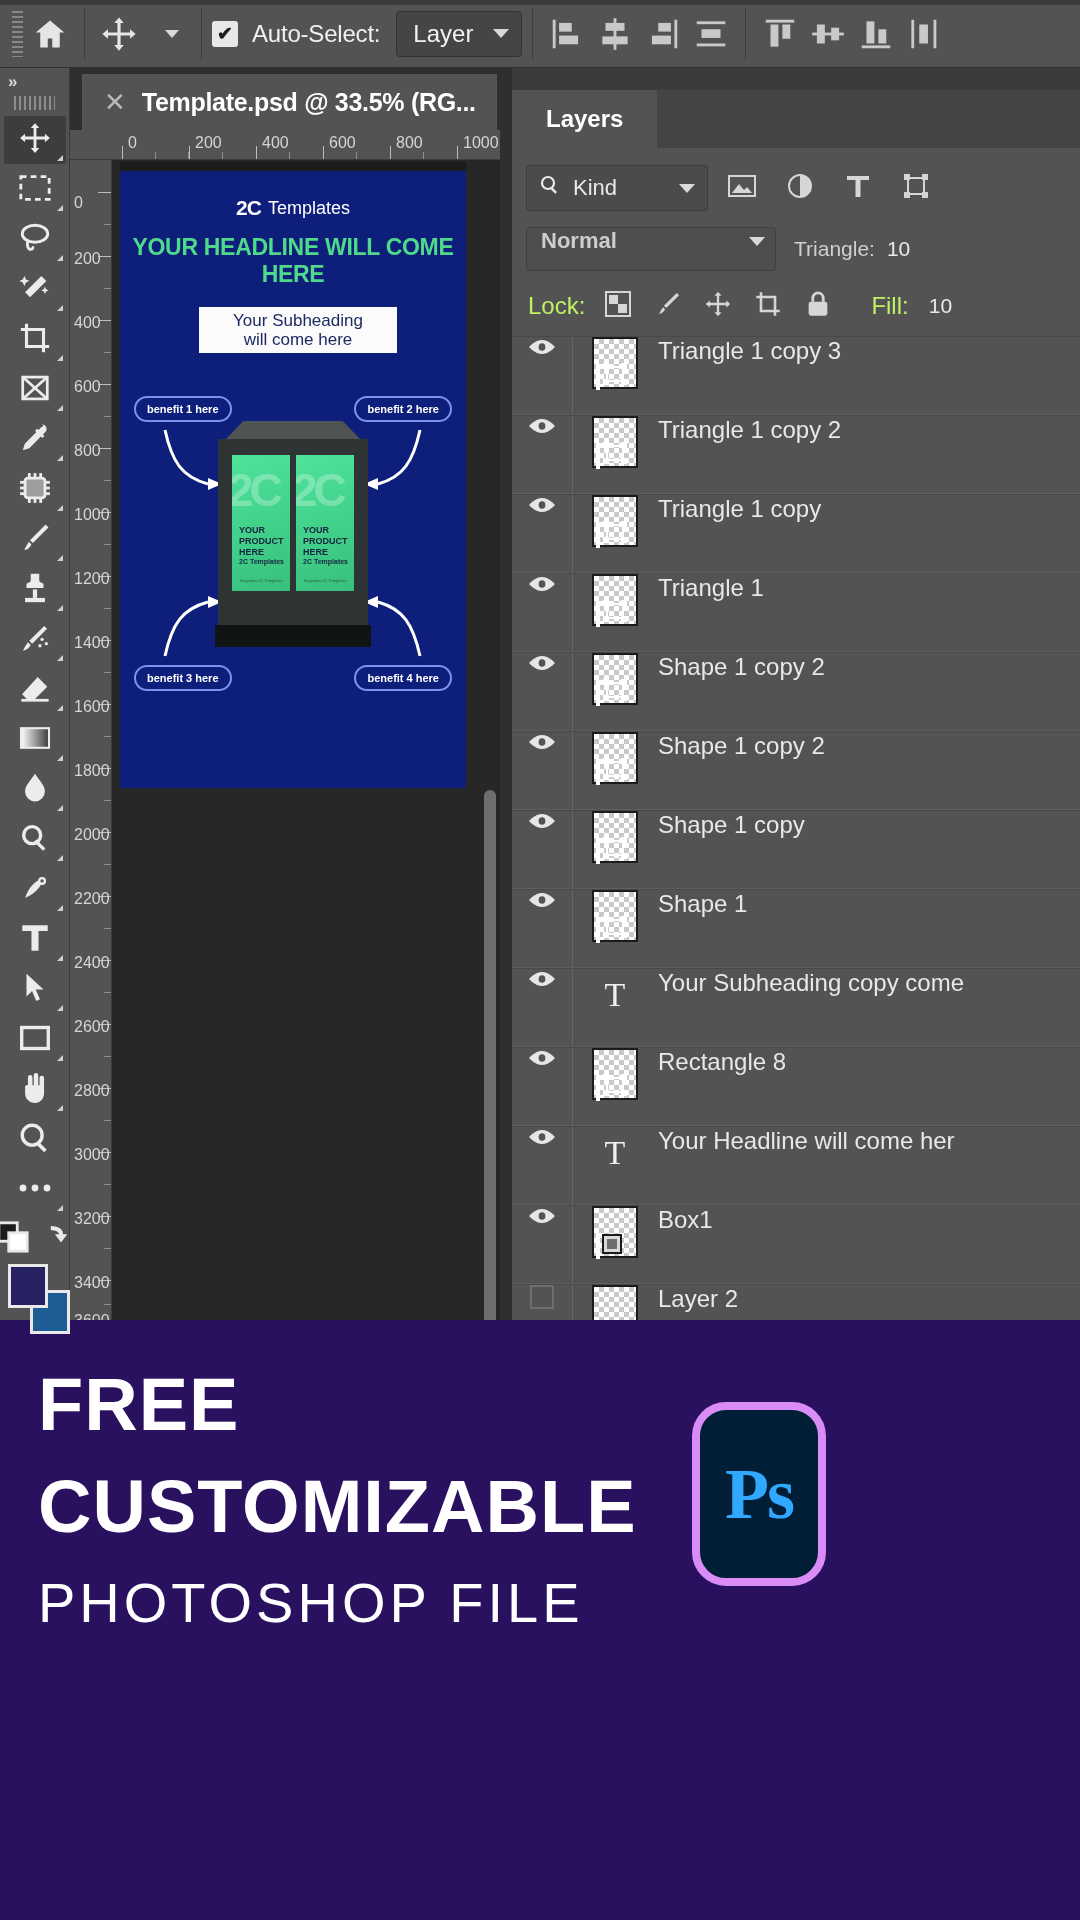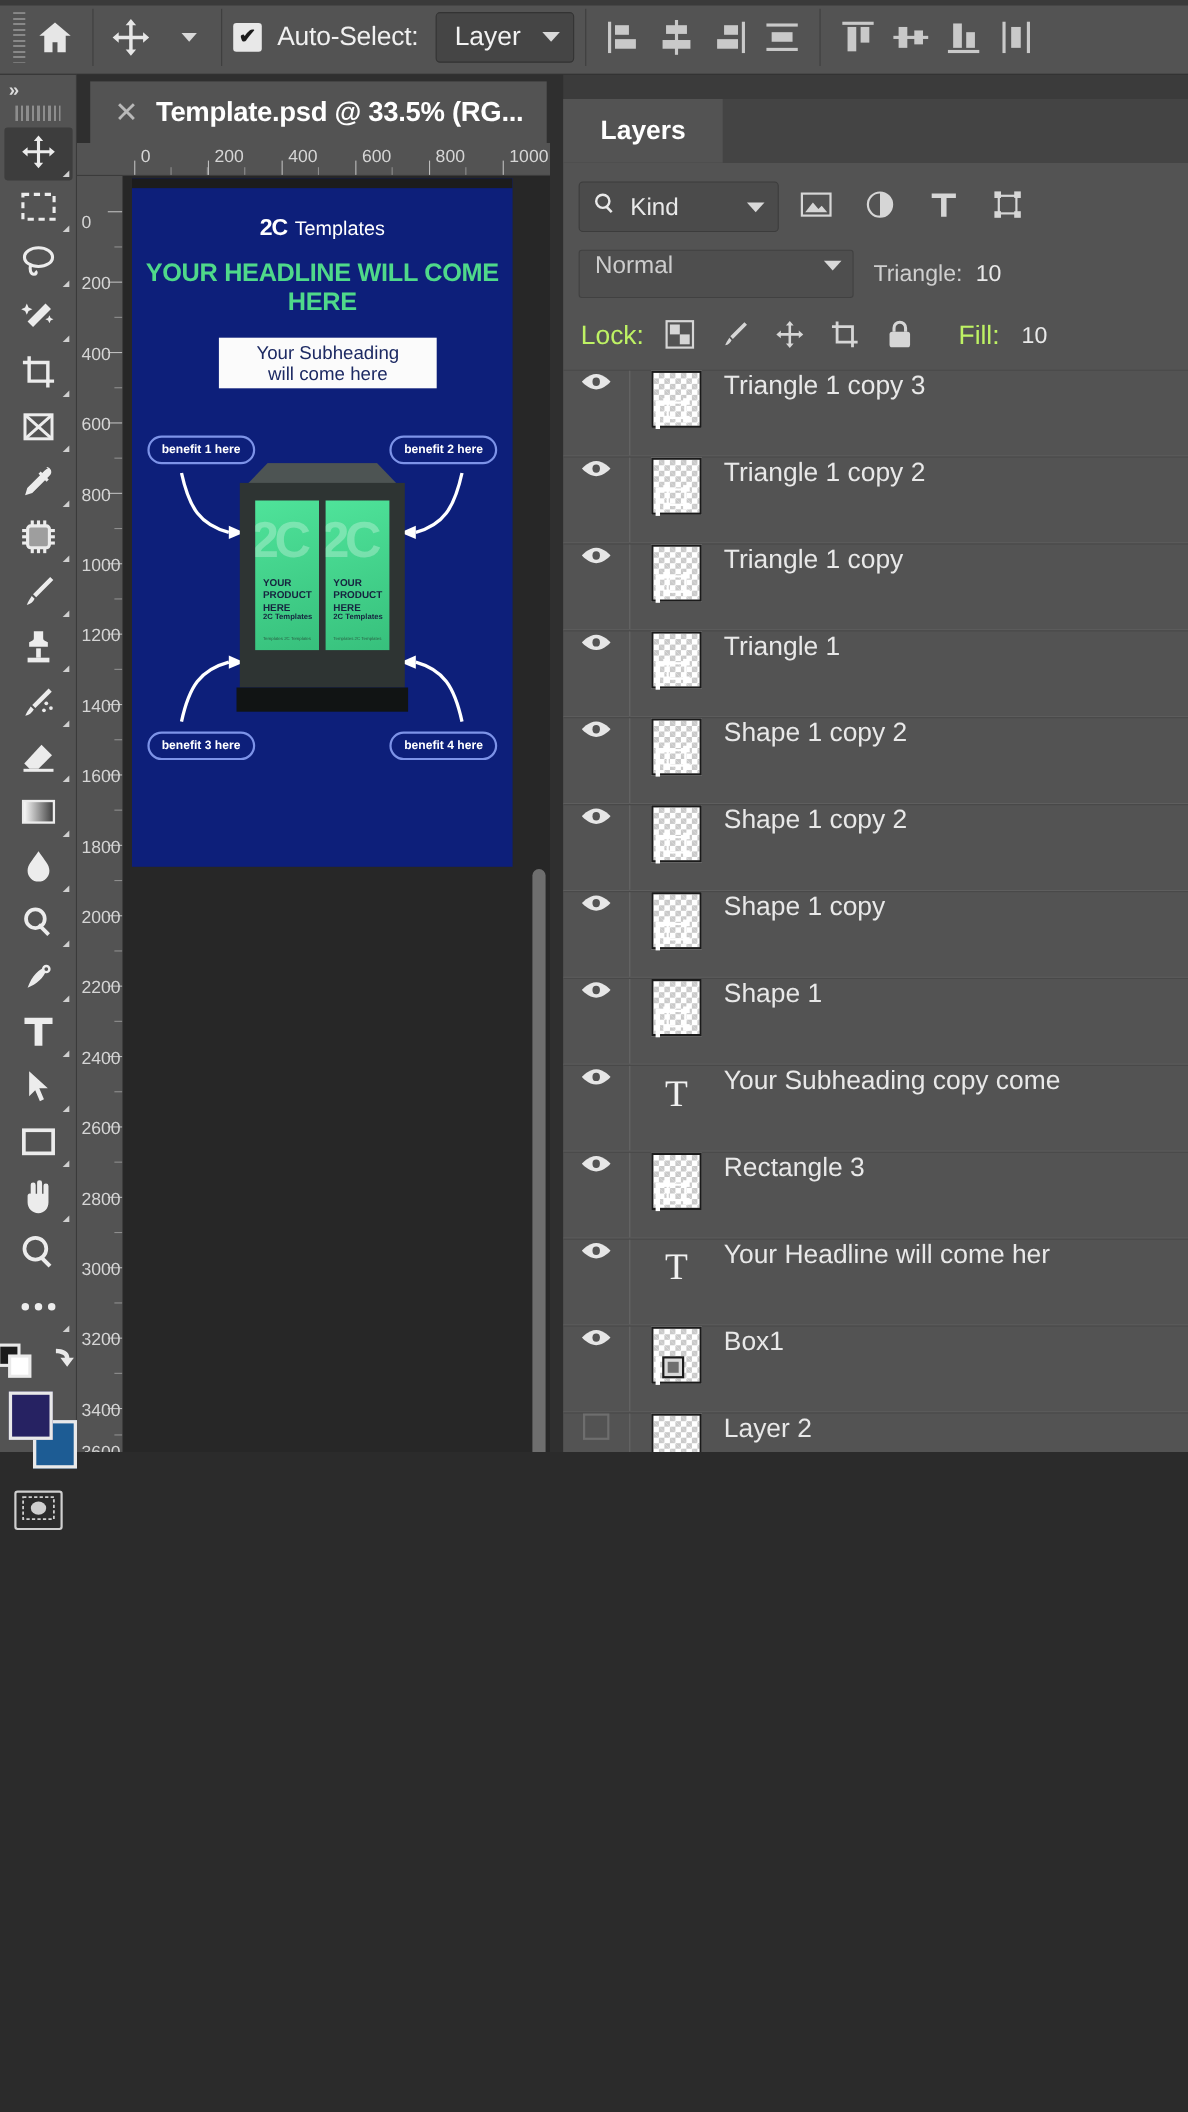--- a/index.html
+++ b/index.html
@@ -189,21 +189,21 @@
     display:flex; align-items:center; gap:12px; padding:0 12px;
     color:#e9e9e9; font-size:22px;
   }
   .kindbox .cv{ margin-left:auto; }
   .fico{ width:48px;height:46px; display:flex;align-items:center;justify-content:center;
          color:#d4d4d4;}
   .blendrow{ position:absolute; left:0; top:74px; width:568px; height:54px;
              display:flex; align-items:center; padding-left:14px;}
   .blendbox{
     width:250px; height:44px; background:#4e4e4e; border:1px solid #414141; border-radius:3px;
-    display:flex; align-items:center; padding:0 10px 16px 14px; color:#cdcdcd; font-size:22px;
+    display:flex; align-items:center; padding:0 10px 16px 14px; color:#cdcdcd; font-size:22px;font-weight:bold;
   }
   .opaclbl{ color:#cfcfcf; font-size:21px; margin-left:18px;}
   .opacval{ color:#e9e9e9; font-size:21px; margin-left:12px;}
   .lockrow{ position:absolute; left:0; top:130px; width:568px; height:56px;
             display:flex; align-items:center; padding-left:16px; gap:16px;}
   .lockrow .lbl{ color:#bef264; font-size:24px;}
   .lockico{ width:34px;height:34px;display:flex;align-items:center;justify-content:center;color:#d6d6d6;}
 
   .layerlist{ position:absolute; left:0; top:188px; width:568px; height:984px; overflow:hidden;}
   .lrow{
@@ -1123,21 +1123,21 @@
                   <g fill="#fff">
                     <rect x="3" y="2" width="6" height="6"></rect>
                     <rect x="21" y="2" width="6" height="6"></rect>
                     <rect x="3" y="18" width="6" height="6"></rect>
                     <rect x="21" y="18" width="6" height="6"></rect>
                   </g>
                 </svg>
             </span>
           </div>
         </div>
-        <div class="lname">Rectangle 3</div>
+        <div class="lname">Rectangle 8</div>
       </div>
 
       <div class="lrow">
         <div class="eyecell">
           <span class="eye">
             <svg width="30" height="20" viewBox="0 0 30 20">
                 <path d="M15 3c7 0 13 7 13 7s-6 7-13 7S2 10 2 10 8 3 15 3z" fill="#e6e6e6"></path>
                 <ellipse cx="15" cy="10" rx="3.4" ry="3.8" fill="#535353"></ellipse>
               </svg>
           </span>
@@ -1180,14 +1180,22 @@
         <div class="vsep"></div>
         <div class="thumbcell">
           <div class="thumb"></div>
         </div>
         <div class="lname">Layer 2</div>
       </div>
 
     </div>
   </div>
 
+  <div class="promo">
+    <div class="l1">FREE</div>
+    <div class="l2">CUSTOMIZABLE</div>
+    <div class="l3">PHOTOSHOP FILE</div>
+    <div class="pslogo">
+      <span>Ps</span>
+    </div>
+  </div>
 
 </div>
 
 </body></html>

